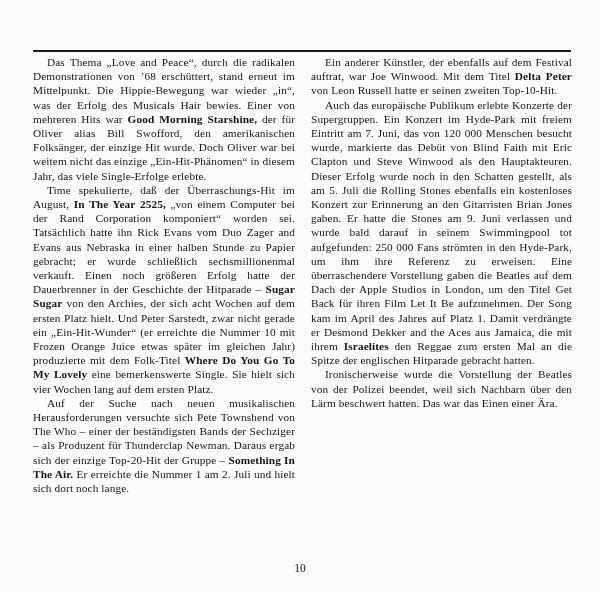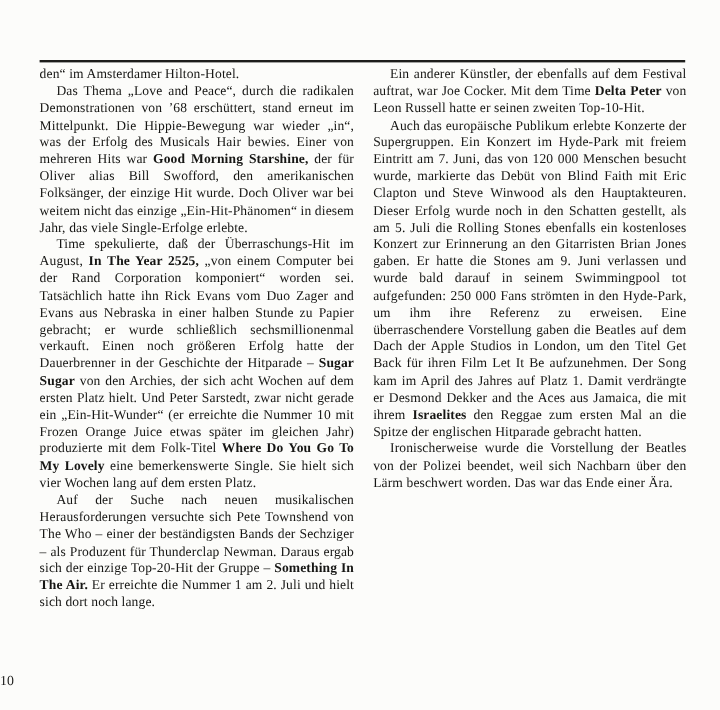--- a/index.html
+++ b/index.html
@@ -37,37 +37,36 @@
   .col.right { width: 261px; }
   .para { text-indent: 0; }
   .para.indent { text-indent: 14px; }
   .b { font-weight: bold; }
   .i { }
   .page-number {
     position: absolute;
     left: 0;
     top: 562px;
     width: 600px;
-    text-align: left;
+    text-align: center;
     font-size: 11.5px;
     color: #1a1a18;
   }
 </style>
 </head>
 <body>
 
 <div class="page-rule"></div>
 
 <div class="columns">
   <div class="col left">
-      <p class="para"><span>den“ im Amsterdamer Hilton-Hotel.</span></p>
       <p class="para indent"><span>Das Thema „Love and Peace“, durch die radikalen Demonstrationen von ’68 erschüttert, stand erneut im Mittelpunkt. Die Hippie-Bewegung war wieder „in“, was der Erfolg des Musicals </span><span class="i">Hair</span><span> bewies. Einer von mehreren Hits war </span><span class="b">Good Morning Starshine,</span><span> der für Oliver alias Bill Swofford, den amerikanischen Folksänger, der einzige Hit wurde. Doch Oliver war bei weitem nicht das einzige „Ein-Hit-Phänomen“ in diesem Jahr, das viele Single-Erfolge erlebte.</span></p>
       <p class="para indent"><span class="i">Time</span><span> spekulierte, daß der Überraschungs-Hit im August, </span><span class="b">In The Year 2525,</span><span> „von einem Computer bei der Rand Corporation komponiert“ worden sei. Tatsächlich hatte ihn Rick Evans vom Duo Zager and Evans aus Nebraska in einer halben Stunde zu Papier gebracht; er wurde schließlich sechsmillionenmal verkauft. Einen noch größeren Erfolg hatte der Dauerbrenner in der Geschichte der Hitparade – </span><span class="b">Sugar Sugar</span><span> von den Archies, der sich acht Wochen auf dem ersten Platz hielt. Und Peter Sarstedt, zwar nicht gerade ein „Ein-Hit-Wunder“ (er erreichte die Nummer 10 mit </span><span class="i">Frozen Orange Juice</span><span> etwas später im gleichen Jahr) produzierte mit dem Folk-Titel </span><span class="b">Where Do You Go To My Lovely</span><span> eine bemerkenswerte Single. Sie hielt sich vier Wochen lang auf dem ersten Platz.</span></p>
       <p class="para indent"><span>Auf der Suche nach neuen musikalischen Herausforderungen versuchte sich Pete Townshend von The Who – einer der beständigsten Bands der Sechziger – als Produzent für Thunderclap Newman. Daraus ergab sich der einzige Top-20-Hit der Gruppe – </span><span class="b">Something In The Air.</span><span> Er erreichte die Nummer 1 am 2. Juli und hielt sich dort noch lange.</span></p>
     </div>
   <div class="col right">
-      <p class="para indent"><span>Ein anderer Künstler, der ebenfalls auf dem Festival auftrat, war Joe Cocker. Mit dem Time </span><span class="b">Delta Peter</span><span> von Leon Russell hatte er seinen zweiten Top-10-Hit.</span></p>
+      <p class="para indent"><span>Ein anderer Künstler, der ebenfalls auf dem Festival auftrat, war Joe Winwood. Mit dem Titel </span><span class="b">Delta Peter</span><span> von Leon Russell hatte er seinen zweiten Top-10-Hit.</span></p>
       <p class="para indent"><span>Auch das europäische Publikum erlebte Konzerte der Supergruppen. Ein Konzert im Hyde-Park mit freiem Eintritt am 7. Juni, das von 120 000 Menschen besucht wurde, markierte das Debüt von Blind Faith mit Eric Clapton und Steve Winwood als den Hauptakteuren. Dieser Erfolg wurde noch in den Schatten gestellt, als am 5. Juli die Rolling Stones ebenfalls ein kostenloses Konzert zur Erinnerung an den Gitarristen Brian Jones gaben. Er hatte die Stones am 9. Juni verlassen und wurde bald darauf in seinem Swimmingpool tot aufgefunden: 250 000 Fans strömten in den Hyde-Park, um ihm ihre Referenz zu erweisen. Eine überraschendere Vorstellung gaben die Beatles auf dem Dach der Apple Studios in London, um den Titel </span><span class="i">Get Back</span><span> für ihren Film </span><span class="i">Let It Be</span><span> aufzunehmen. Der </span><span class="i">Song</span><span> kam im April des Jahres auf Platz 1. Damit verdrängte er Desmond Dekker and the Aces aus Jamaica, die mit ihrem </span><span class="b">Israelites</span><span> den Reggae zum ersten Mal an die Spitze der englischen Hitparade gebracht hatten.</span></p>
-      <p class="para indent"><span>Ironischerweise wurde die Vorstellung der Beatles von der Polizei beendet, weil sich Nachbarn über den Lärm beschwert worden. Das war das Ende einer Ära.</span></p>
+      <p class="para indent"><span>Ironischerweise wurde die Vorstellung der Beatles von der Polizei beendet, weil sich Nachbarn über den Lärm beschwert hatten. Das war das Einen einer Ära.</span></p>
     </div>
 </div>
 
 <div class="page-number">10</div>
 
 </body></html>

